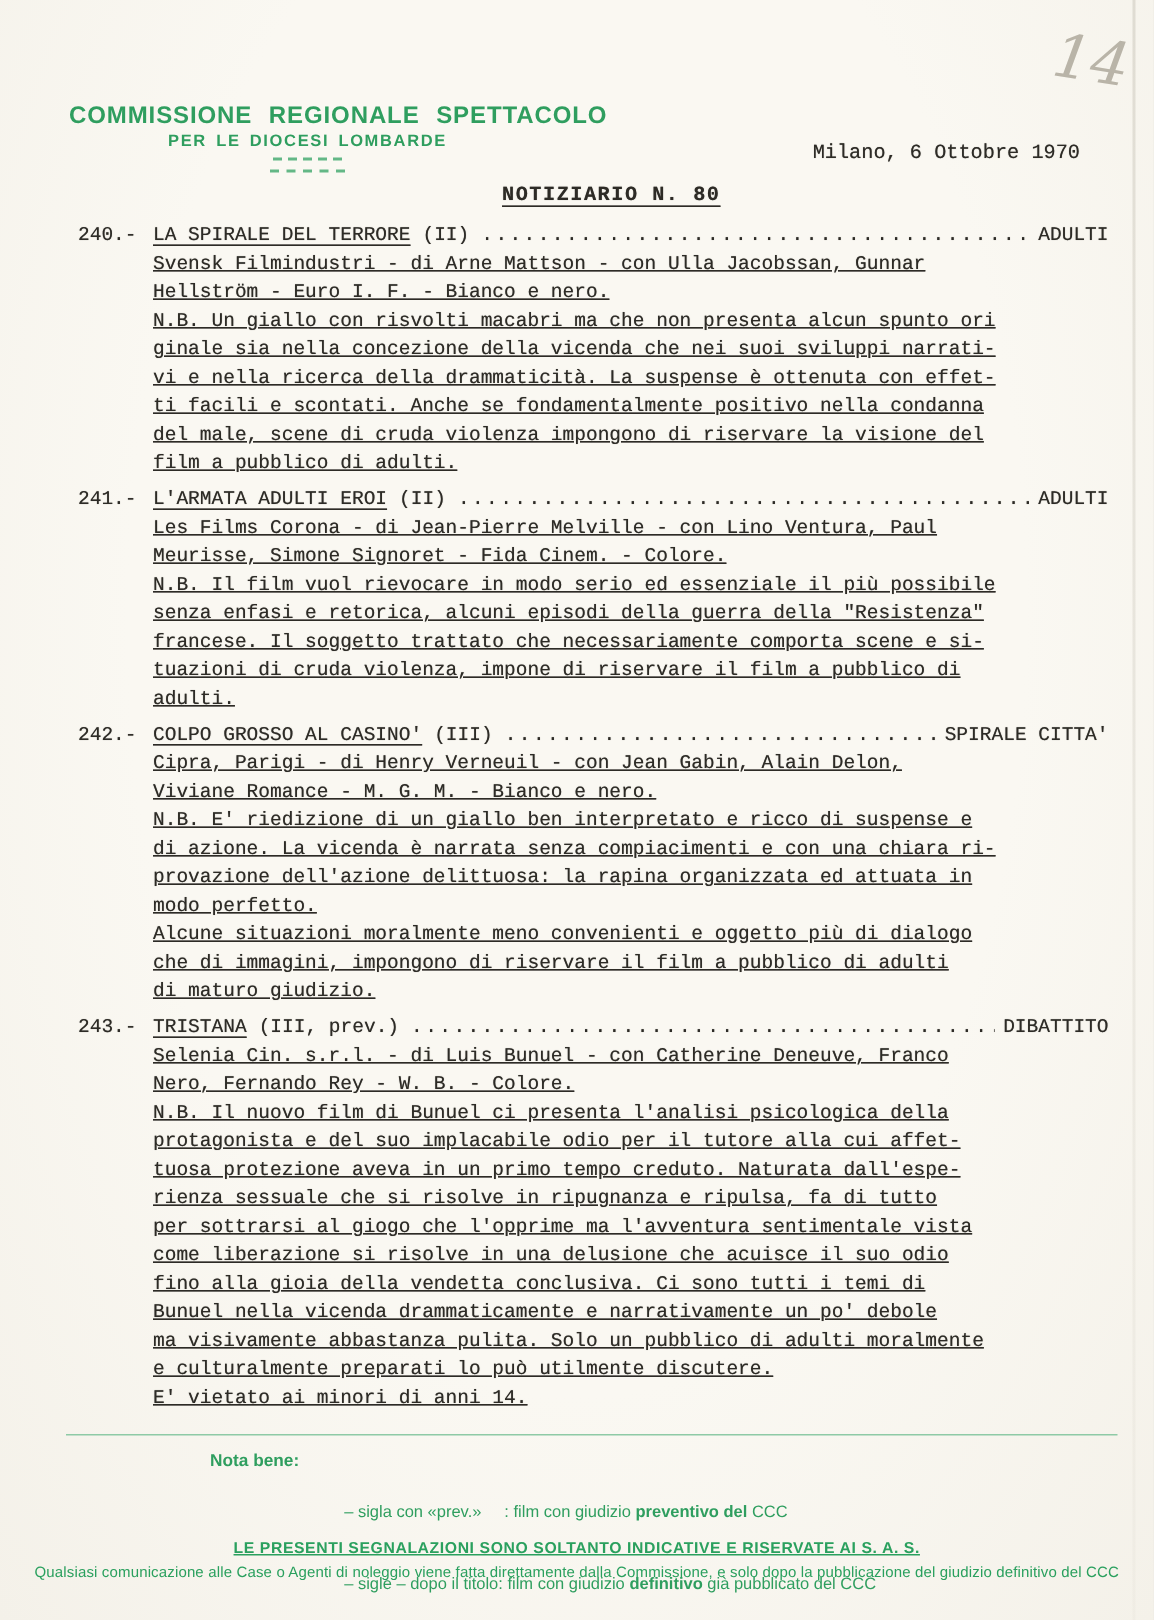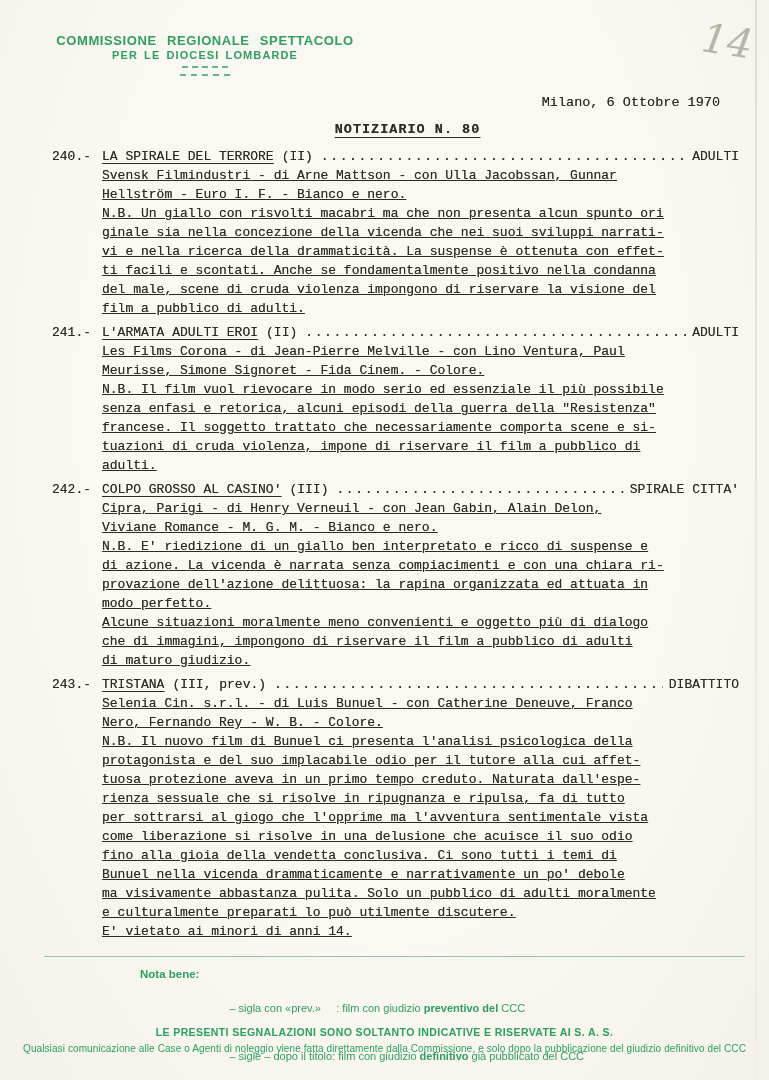--- a/index.html
+++ b/index.html
@@ -16,21 +16,21 @@
   .crease {
     position: absolute; top: 0; right: 12px; width: 2px; height: 100%;
     background: linear-gradient(180deg, rgba(170,165,150,0.30), rgba(170,165,150,0.06));
   }
   
   .letterhead {
     position: absolute; top: 33px; left: 46px; width: 318px;
     text-align: center; color: #2f9e5f;
     font-family: "Liberation Sans", sans-serif;
   }
-  .lh-org1 { font-size: 13px; font-weight: bold; letter-spacing: 0.6px; word-spacing: 6px; white-space: nowrap; }
+  .lh-org1 { font-size: 16px; font-weight: bold; letter-spacing: 0.6px; word-spacing: 6px; white-space: nowrap; margin-top: 36px; }
   .lh-org2 { font-size: 11px; font-weight: bold; letter-spacing: 1.1px; word-spacing: 2px; margin-top: 1px; }
   .lh-rule { width: 46px; margin: 5px auto 4px auto; border-top: 2px dashed #63b786; }
   .lh-service { font-size: 12.5px; font-weight: bold; letter-spacing: 1.3px; }
   .lh-rule2 { width: 50px; margin: 6px auto 0 auto; border-top: 2px dashed #63b786; }
   
   .pencil {
     position: absolute; top: 18px; right: 16px;
     font-family: "DejaVu Serif", serif; font-style: italic;
     font-size: 40px; color: #b9b4a8; transform: rotate(9deg);
   }
@@ -74,21 +74,21 @@
     padding: 11px 0 10px 0;
   }
   .nb-row { display: flex; margin-left: 96px; }
   .nb-label { flex: none; font-weight: bold; font-size: 11.5px; margin-right: 30px; }
   .nb-lines { font-size: 11px; line-height: 16px; white-space: pre; }
   .nb-bold { font-weight: bold; }
   
   .banner1 {
     position: absolute; top: 1026px; left: 0; width: 100%; text-align: center;
     color: #2aa05e; font-family: "Liberation Sans", sans-serif;
-    font-size: 10.5px; font-weight: bold; letter-spacing: 0.4px;
+    font-size: 10.5px; font-weight: bold; letter-spacing: 0.4px; text-decoration: underline;
   }
   .banner2 {
     position: absolute; top: 1043px; left: 0; width: 100%; text-align: center;
     color: #2aa05e; font-family: "Liberation Sans", sans-serif;
     font-size: 10px; letter-spacing: 0.1px;
   }
 </style>
 </head>
 <body>
 

